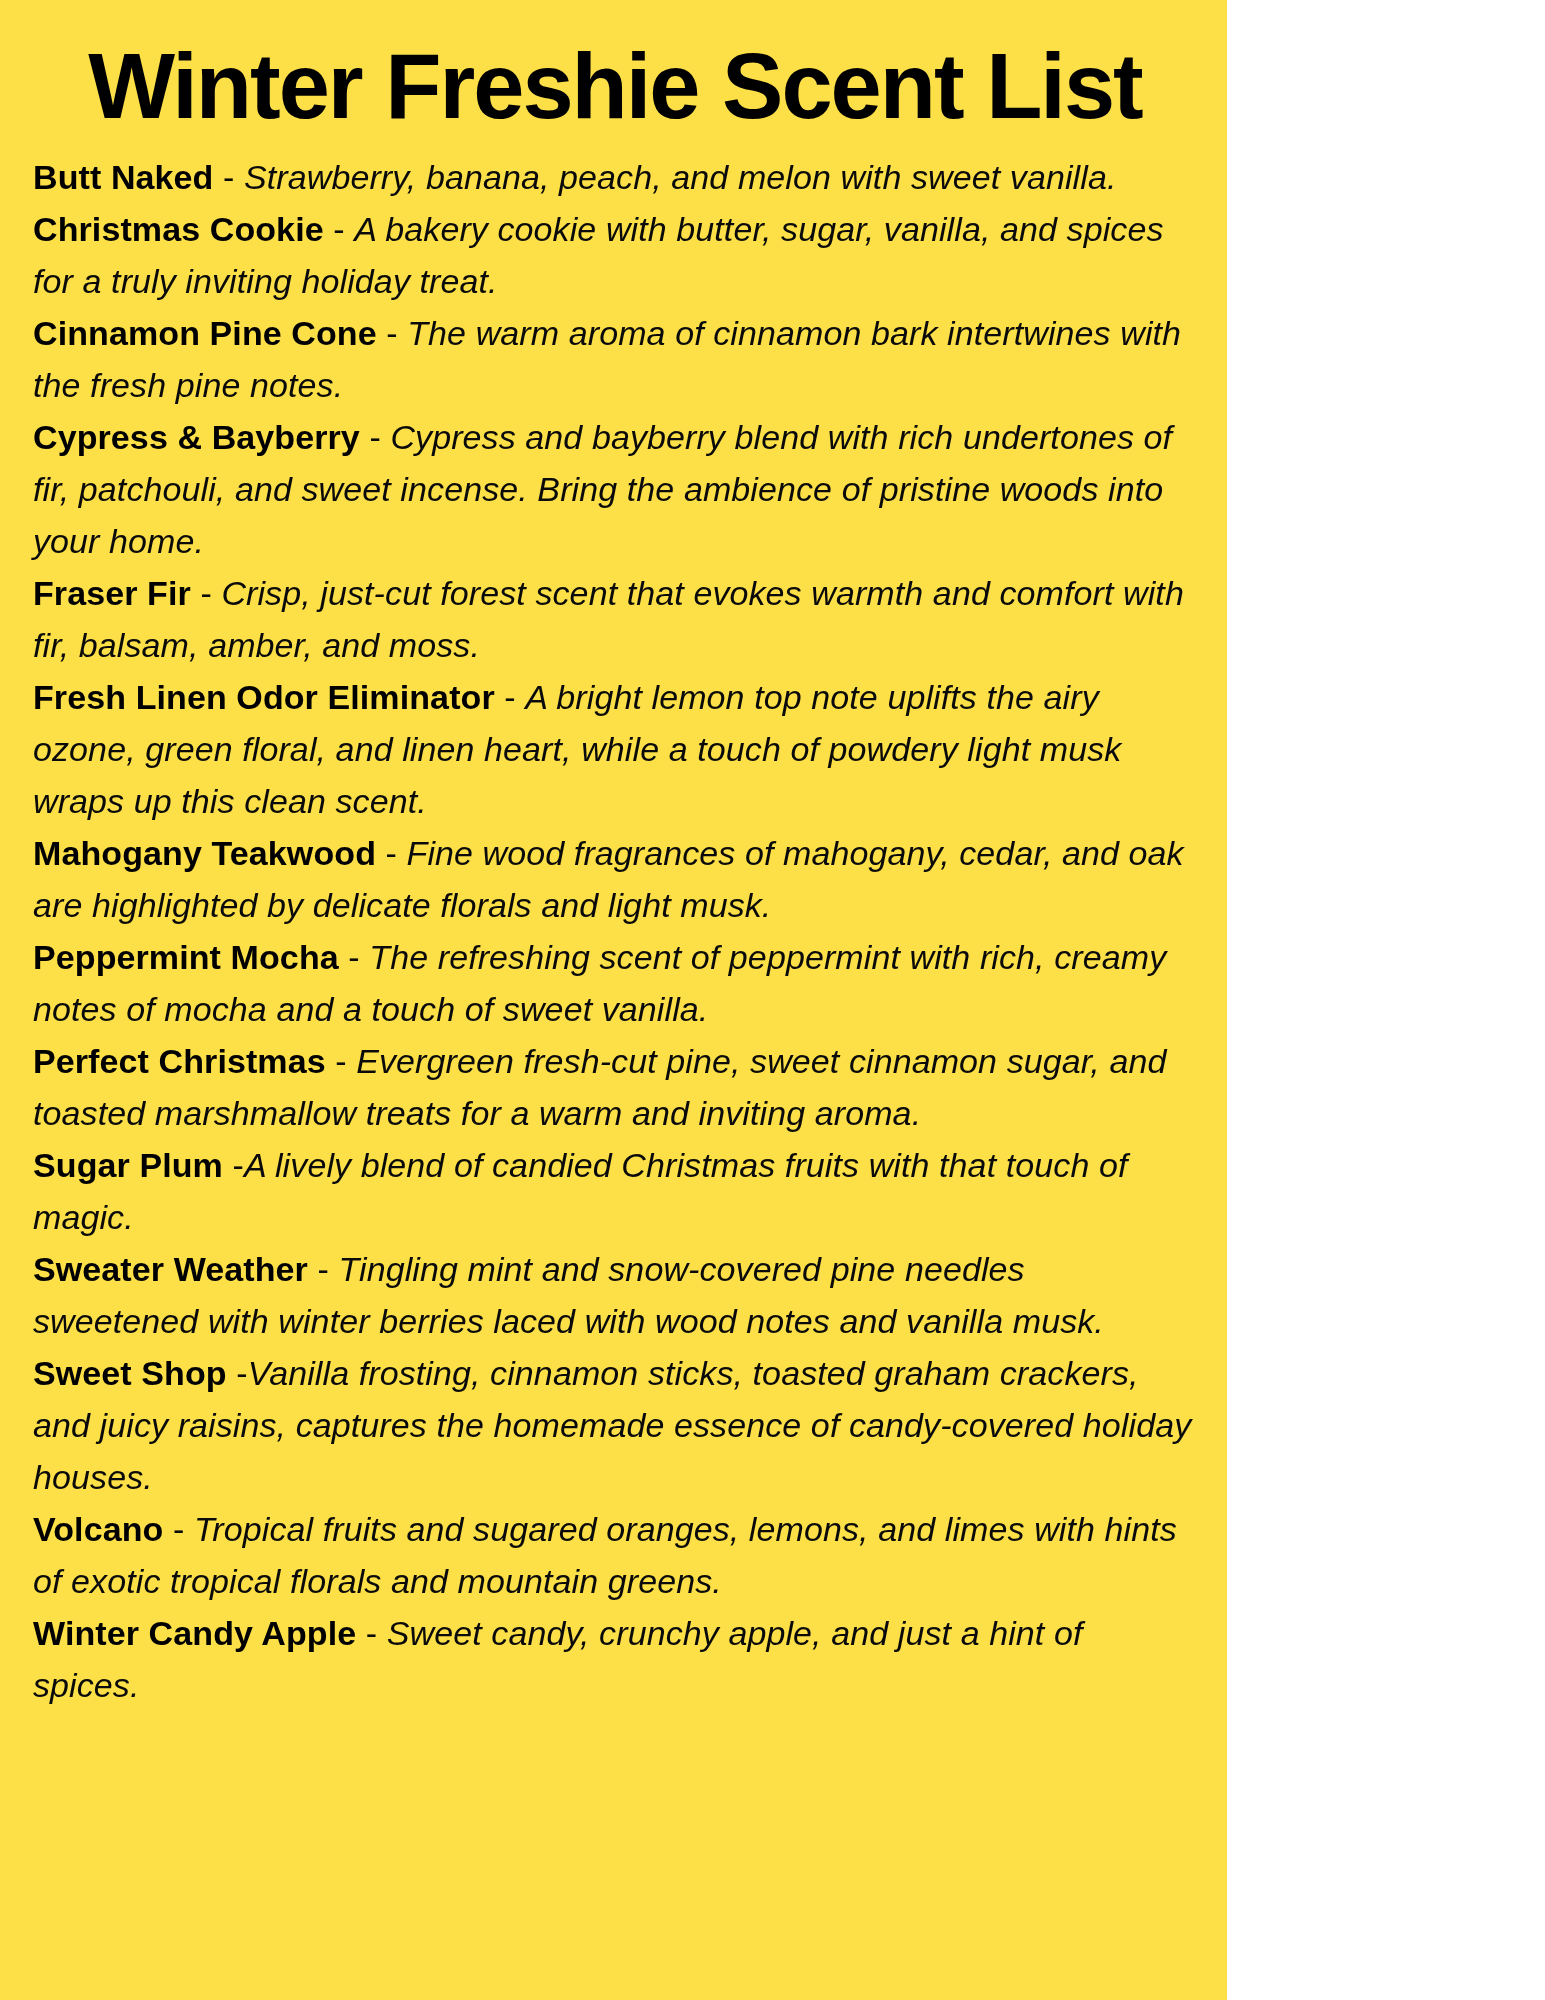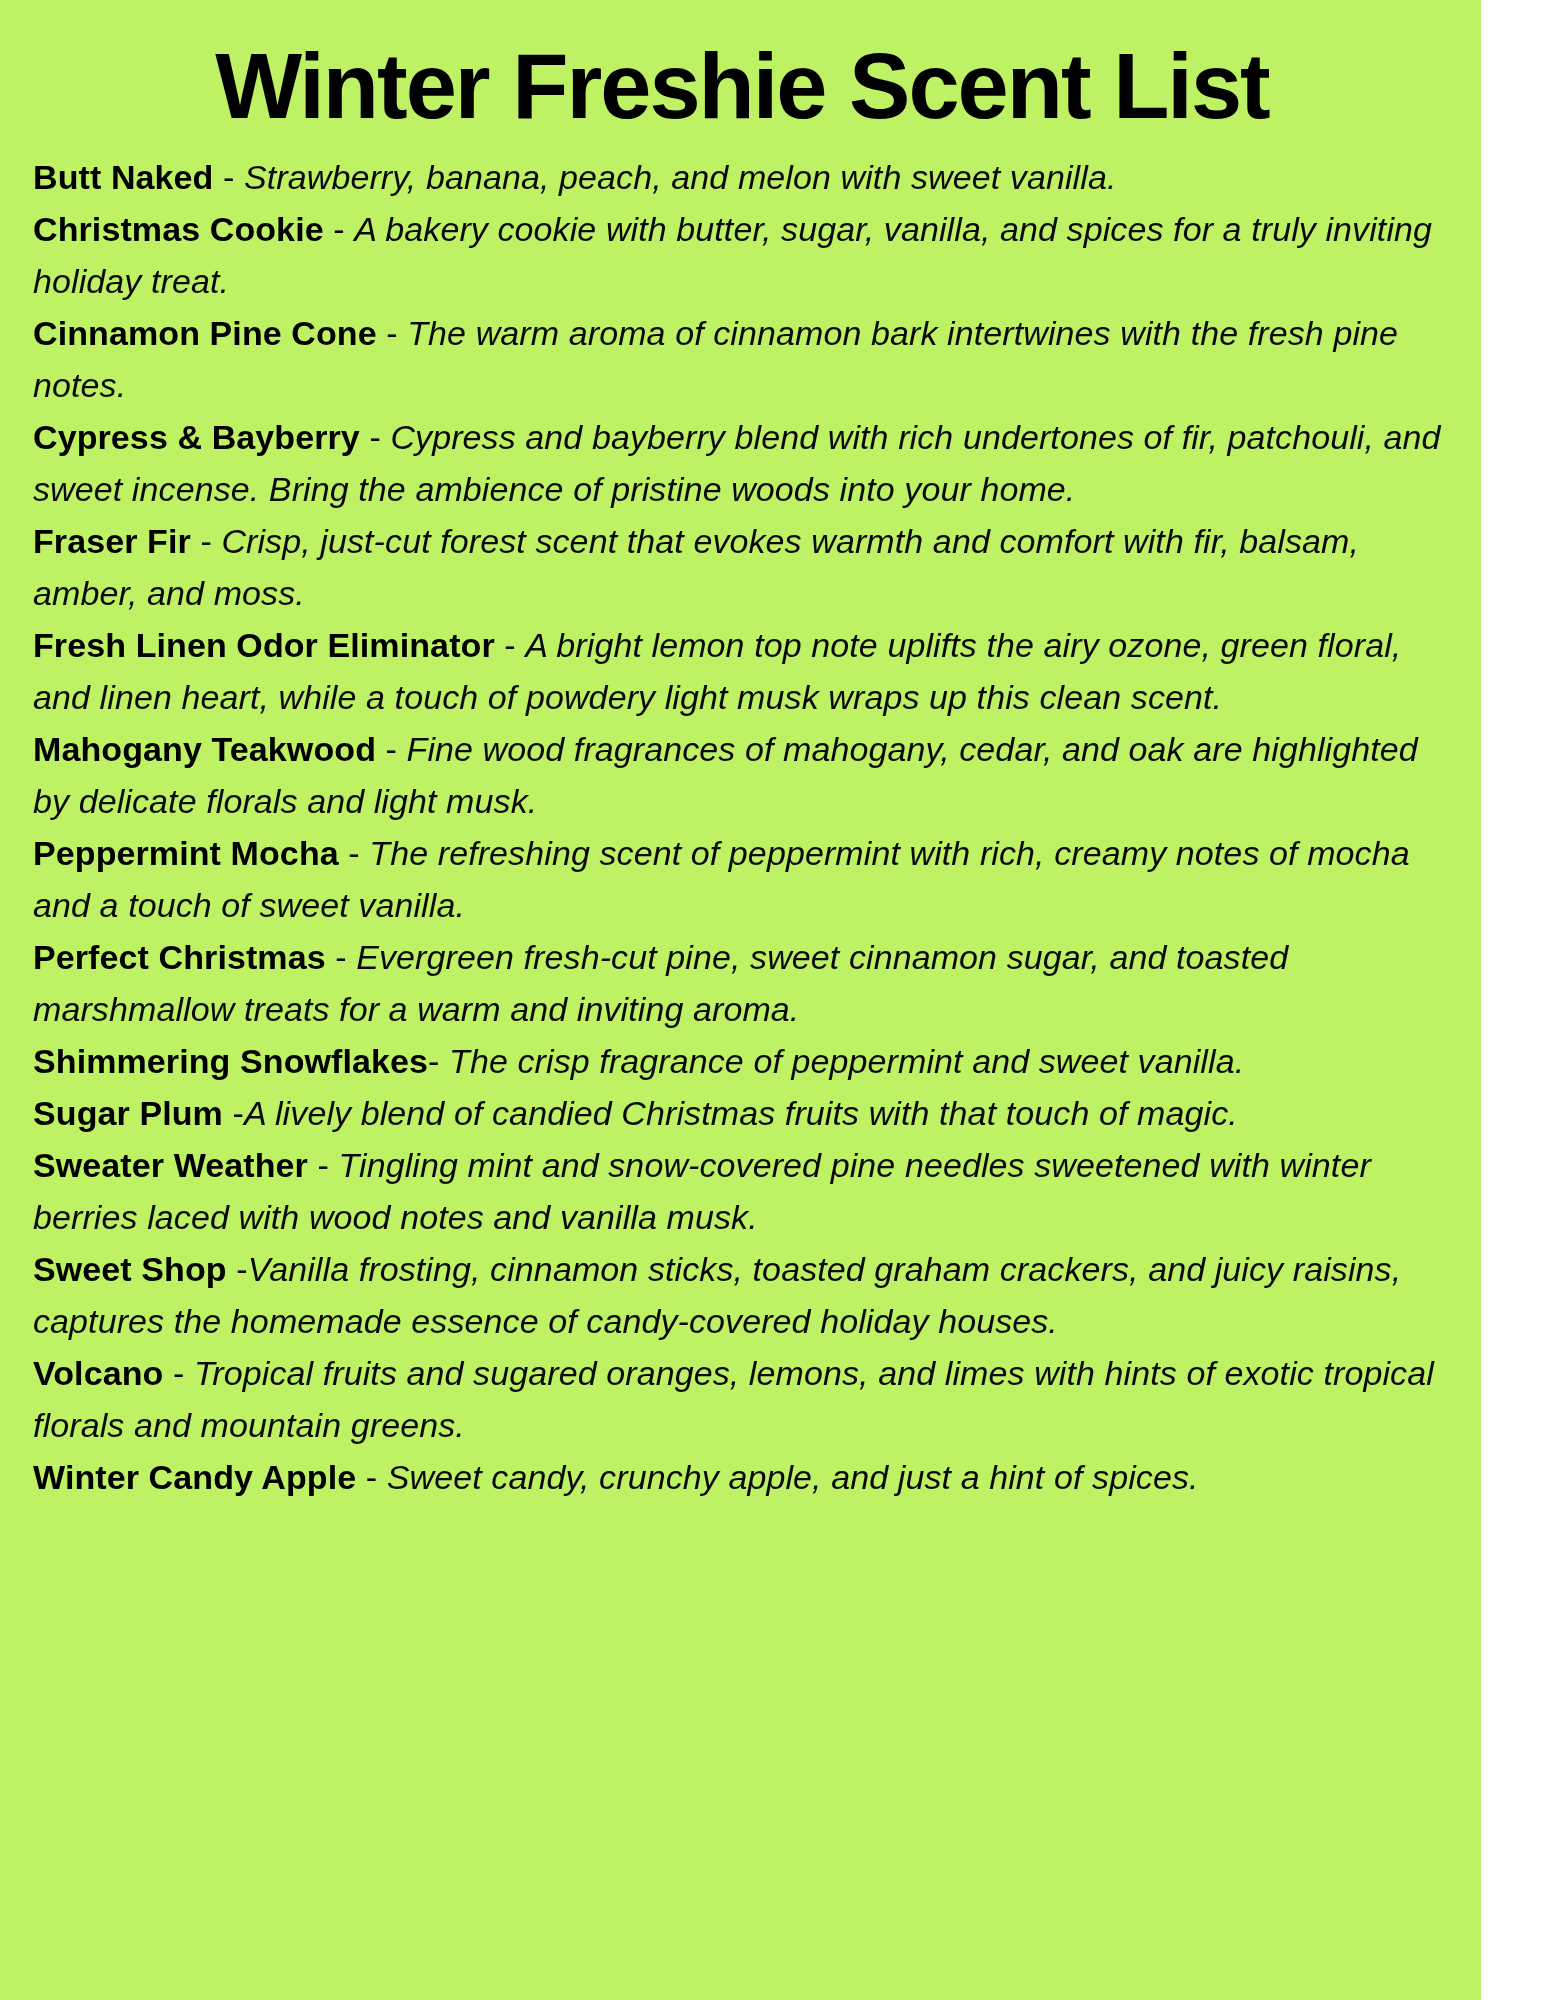--- a/index.html
+++ b/index.html
@@ -9,24 +9,24 @@
   }
   body {
     width: 1545px;
     height: 2000px;
     overflow: hidden;
     font-family: "Liberation Sans", sans-serif;
     color: #000000;
   }
   .page {
     box-sizing: border-box;
-    width: 1481px;
+    width: 1227px;
     height: 2000px;
     padding: 38px 30px 0 33px;
-    background: #bef264;
+    background: #fde047;
   }
   .page-title {
     margin: 0 0 16px 0;
     text-align: center;
     font-family: "Liberation Sans", "DejaVu Sans", sans-serif;
     font-size: 92px;
     font-weight: 800;
     letter-spacing: -2px;
     line-height: 1.05;
     color: #000000;
@@ -73,21 +73,20 @@
 
   <p class="entry"><span class="scent-name">Fresh Linen Odor Eliminator</span><span class="scent-sep"> - </span><span class="scent-desc">A bright lemon top note uplifts the airy ozone, green floral, and linen heart, while a touch of powdery light musk wraps up this clean scent.</span></p>
 
   <p class="entry"><span class="scent-name">Mahogany Teakwood</span><span class="scent-sep"> - </span><span class="scent-desc">Fine wood fragrances of mahogany, cedar, and oak are highlighted by delicate florals and light musk.</span></p>
 
 
   <p class="entry"><span class="scent-name">Peppermint Mocha</span><span class="scent-sep"> - </span><span class="scent-desc">The refreshing scent of peppermint with rich, creamy notes of mocha and a touch of sweet vanilla.</span></p>
 
   <p class="entry"><span class="scent-name">Perfect Christmas</span><span class="scent-sep"> - </span><span class="scent-desc">Evergreen fresh-cut pine, sweet cinnamon sugar, and toasted marshmallow treats for a warm and inviting aroma.</span></p>
 
-  <p class="entry"><span class="scent-name">Shimmering Snowflakes</span><span class="scent-sep">- </span><span class="scent-desc">The crisp fragrance of peppermint and sweet vanilla.</span></p>
 
   <p class="entry"><span class="scent-name">Sugar Plum</span><span class="scent-sep"> -</span><span class="scent-desc">A lively blend of candied Christmas fruits with that touch of magic.</span></p>
 
   <p class="entry"><span class="scent-name">Sweater Weather</span><span class="scent-sep"> - </span><span class="scent-desc">Tingling mint and snow-covered pine needles sweetened with winter berries laced with wood notes and vanilla musk.</span></p>
 
   <p class="entry"><span class="scent-name">Sweet Shop</span><span class="scent-sep"> -</span><span class="scent-desc">Vanilla frosting, cinnamon sticks, toasted graham crackers, and juicy raisins, captures the homemade essence of candy-covered holiday houses.</span></p>
 
   <p class="entry"><span class="scent-name">Volcano</span><span class="scent-sep"> - </span><span class="scent-desc">Tropical fruits and sugared oranges, lemons, and limes with hints of exotic tropical florals and mountain greens.</span></p>
 
   <p class="entry"><span class="scent-name">Winter Candy Apple</span><span class="scent-sep"> - </span><span class="scent-desc">Sweet candy, crunchy apple, and just a hint of spices.</span></p>

